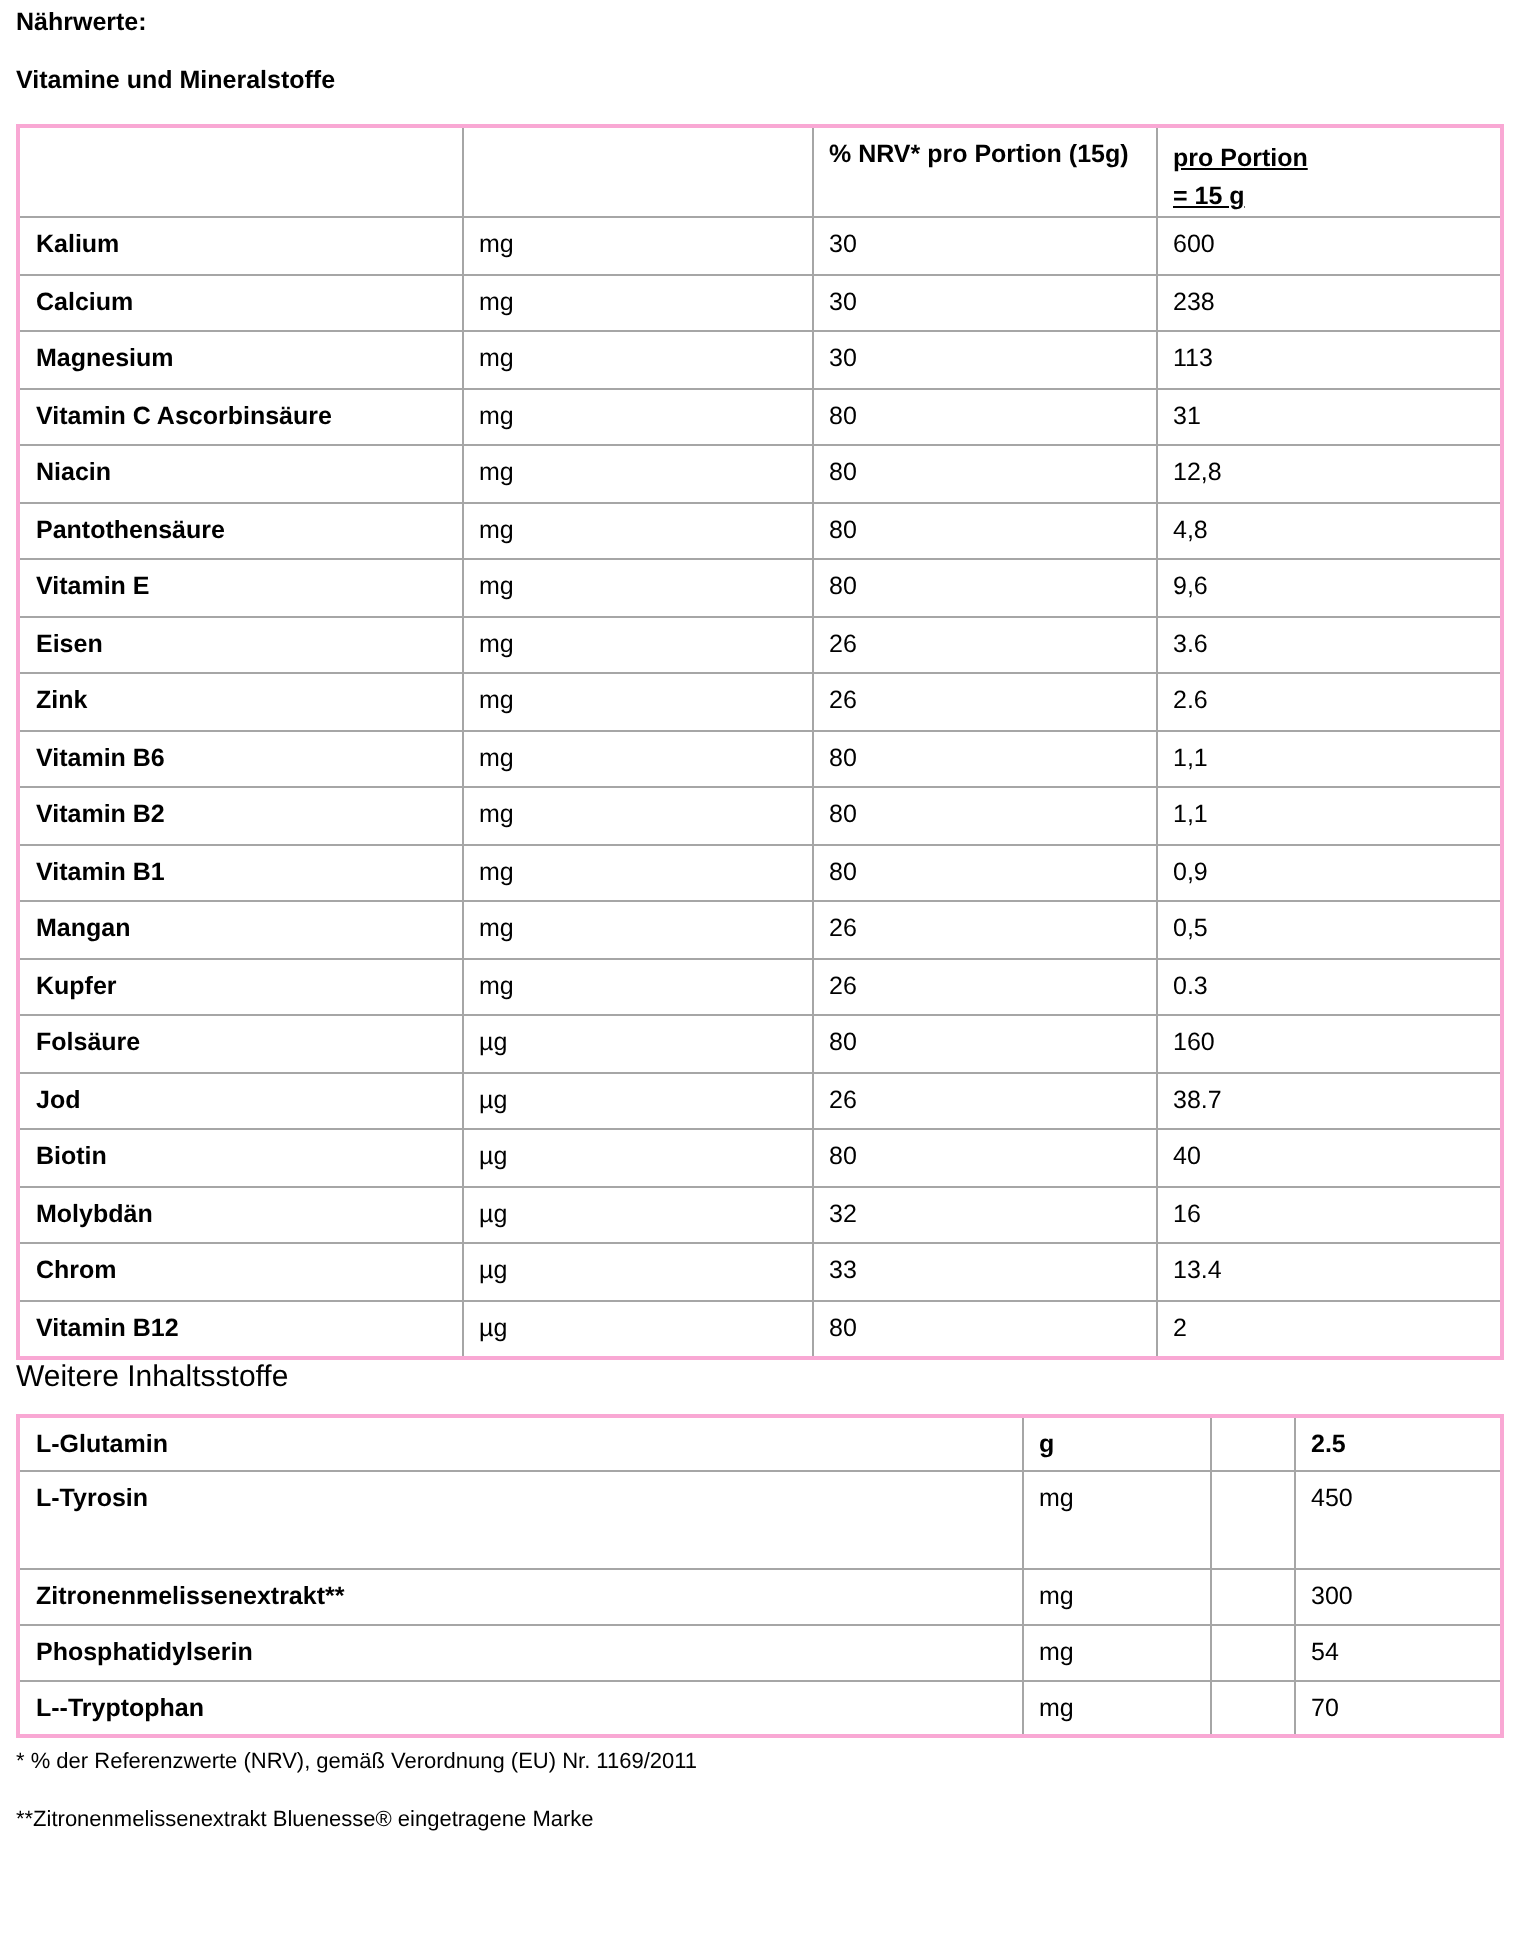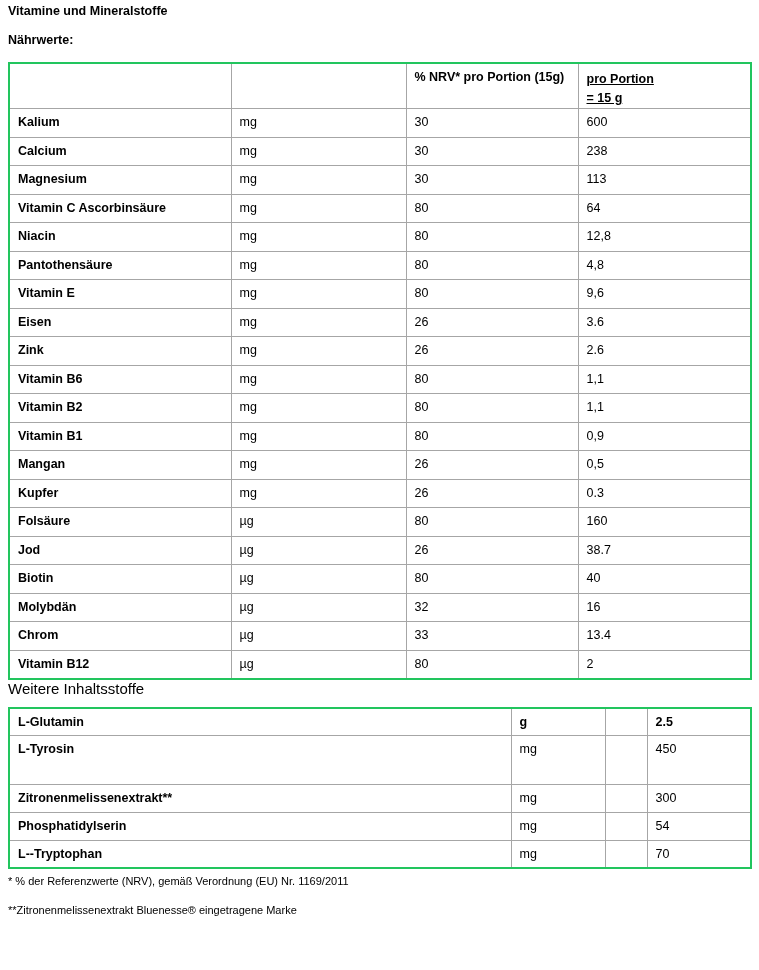--- a/index.html
+++ b/index.html
@@ -23,21 +23,21 @@
     font-size: 15px;
     font-weight: normal;
     margin: 0 0 9px 0;
     line-height: 18px;
   }
 
   table {
     border-collapse: collapse;
     table-layout: fixed;
     width: 742px;
-    border: 2px solid #22c55e;
+    border: 2px solid #f9a8d4;
   }
   td {
     border: 1px solid #a6a6a6;
     vertical-align: top;
     padding: 6px 6px 0 8px;
     font-size: 12.5px;
     line-height: 15px;
     overflow: hidden;
     white-space: nowrap;
   }
@@ -55,23 +55,23 @@
     line-height: 14px;
     font-size: 11px;
   }
   .footnote + .footnote { margin-top: 15px; }
 </style>
 </head>
 <body>
 
 <div class="page">
 
+  <p class="h-small">Nährwerte:</p>
+
   <p class="h-small">Vitamine und Mineralstoffe</p>
-
-  <p class="h-small">Nährwerte:</p>
 
   <table class="t1">
     <colgroup>
       <col style="width:222px">
         <col style="width:175px">
         <col style="width:172px">
         <col style="width:173px">
     </colgroup>
     <tbody>
       <tr class="head">
@@ -98,21 +98,21 @@
         <tr>
           <td class="b">Magnesium</td>
           <td>mg</td>
           <td>30</td>
           <td>113</td>
         </tr>
         <tr>
           <td class="b">Vitamin C Ascorbinsäure</td>
           <td>mg</td>
           <td>80</td>
-          <td>64</td>
+          <td>31</td>
         </tr>
         <tr>
           <td class="b">Niacin</td>
           <td>mg</td>
           <td>80</td>
           <td>12,8</td>
         </tr>
         <tr>
           <td class="b">Pantothensäure</td>
           <td>mg</td>

